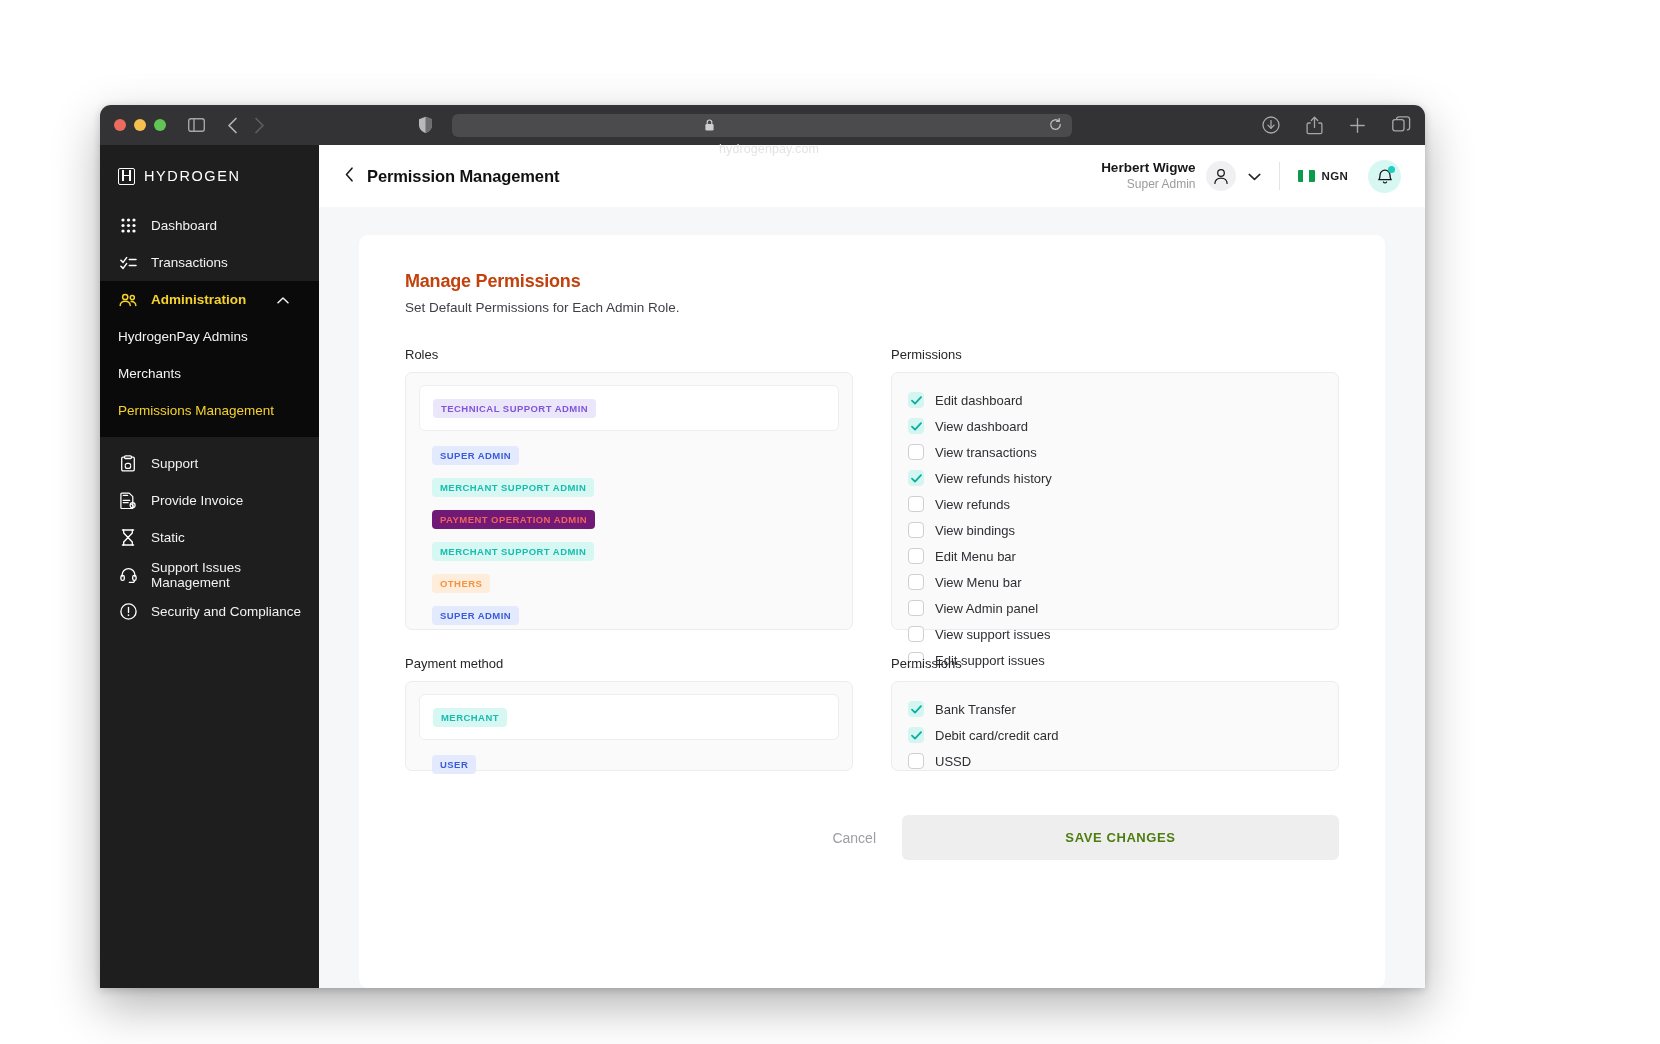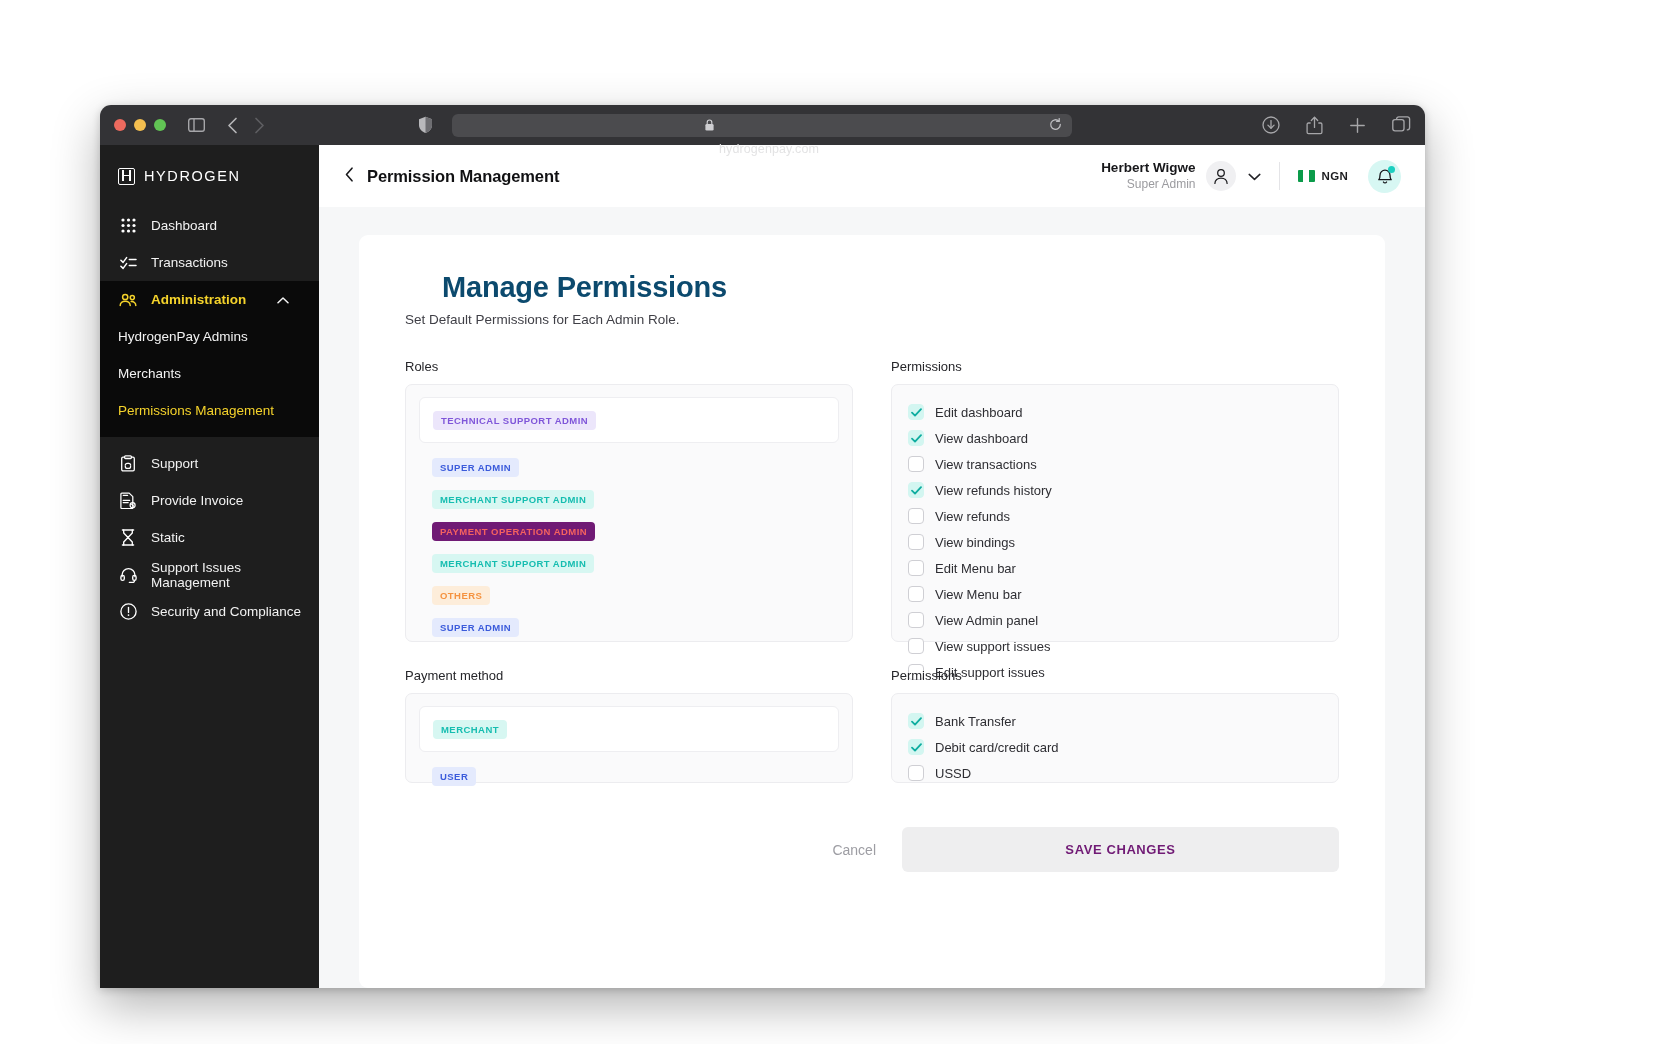--- a/index.html
+++ b/index.html
@@ -182,21 +182,21 @@
     background: #f6f7f8;
     padding: 28px 40px 0 40px;
     overflow: hidden;
   }
   #card {
     background: #ffffff;
     border-radius: 9px;
     padding: 36px 46px 40px 46px;
     height: 100%;
   }
-  #card-title { font-size: 29px; font-weight: 700; color: #0c4a6e; letter-spacing: -0.2px; margin-left: 37px; }
+  #card-title { font-size: 18px; font-weight: 700; color: #c2410c; letter-spacing: -0.2px; }
   #card-subtitle { font-size: 13.5px; color: #3f3f46; margin-top: 8px; }
 
   .grid { display: grid; grid-template-columns: 1fr 1fr; column-gap: 38px; margin-top: 32px; }
   .col-label { font-size: 13px; color: #26262a; margin-bottom: 10px; }
 
   .panel {
     background: #fafafb;
     border: 1px solid #ececef;
     border-radius: 7px;
     padding: 14px 16px;
@@ -246,21 +246,21 @@
   }
   #cancel-button {
     font-size: 14px; color: #9d9da3; background: none; border: none;
     cursor: pointer; padding: 10px 26px;
     font-family: "Liberation Sans", sans-serif;
   }
   #save-changes-button {
     width: 437px; height: 45px;
     background: #eeeeef;
     border: none; border-radius: 6px;
-    color: #701a75;
+    color: #4d7c0f;
     font-size: 13px; font-weight: 700; letter-spacing: 0.6px;
     cursor: pointer;
     font-family: "Liberation Sans", sans-serif;
   }
 </style>
 </head>
 <body>
 
 <div id="browser-window">
 

